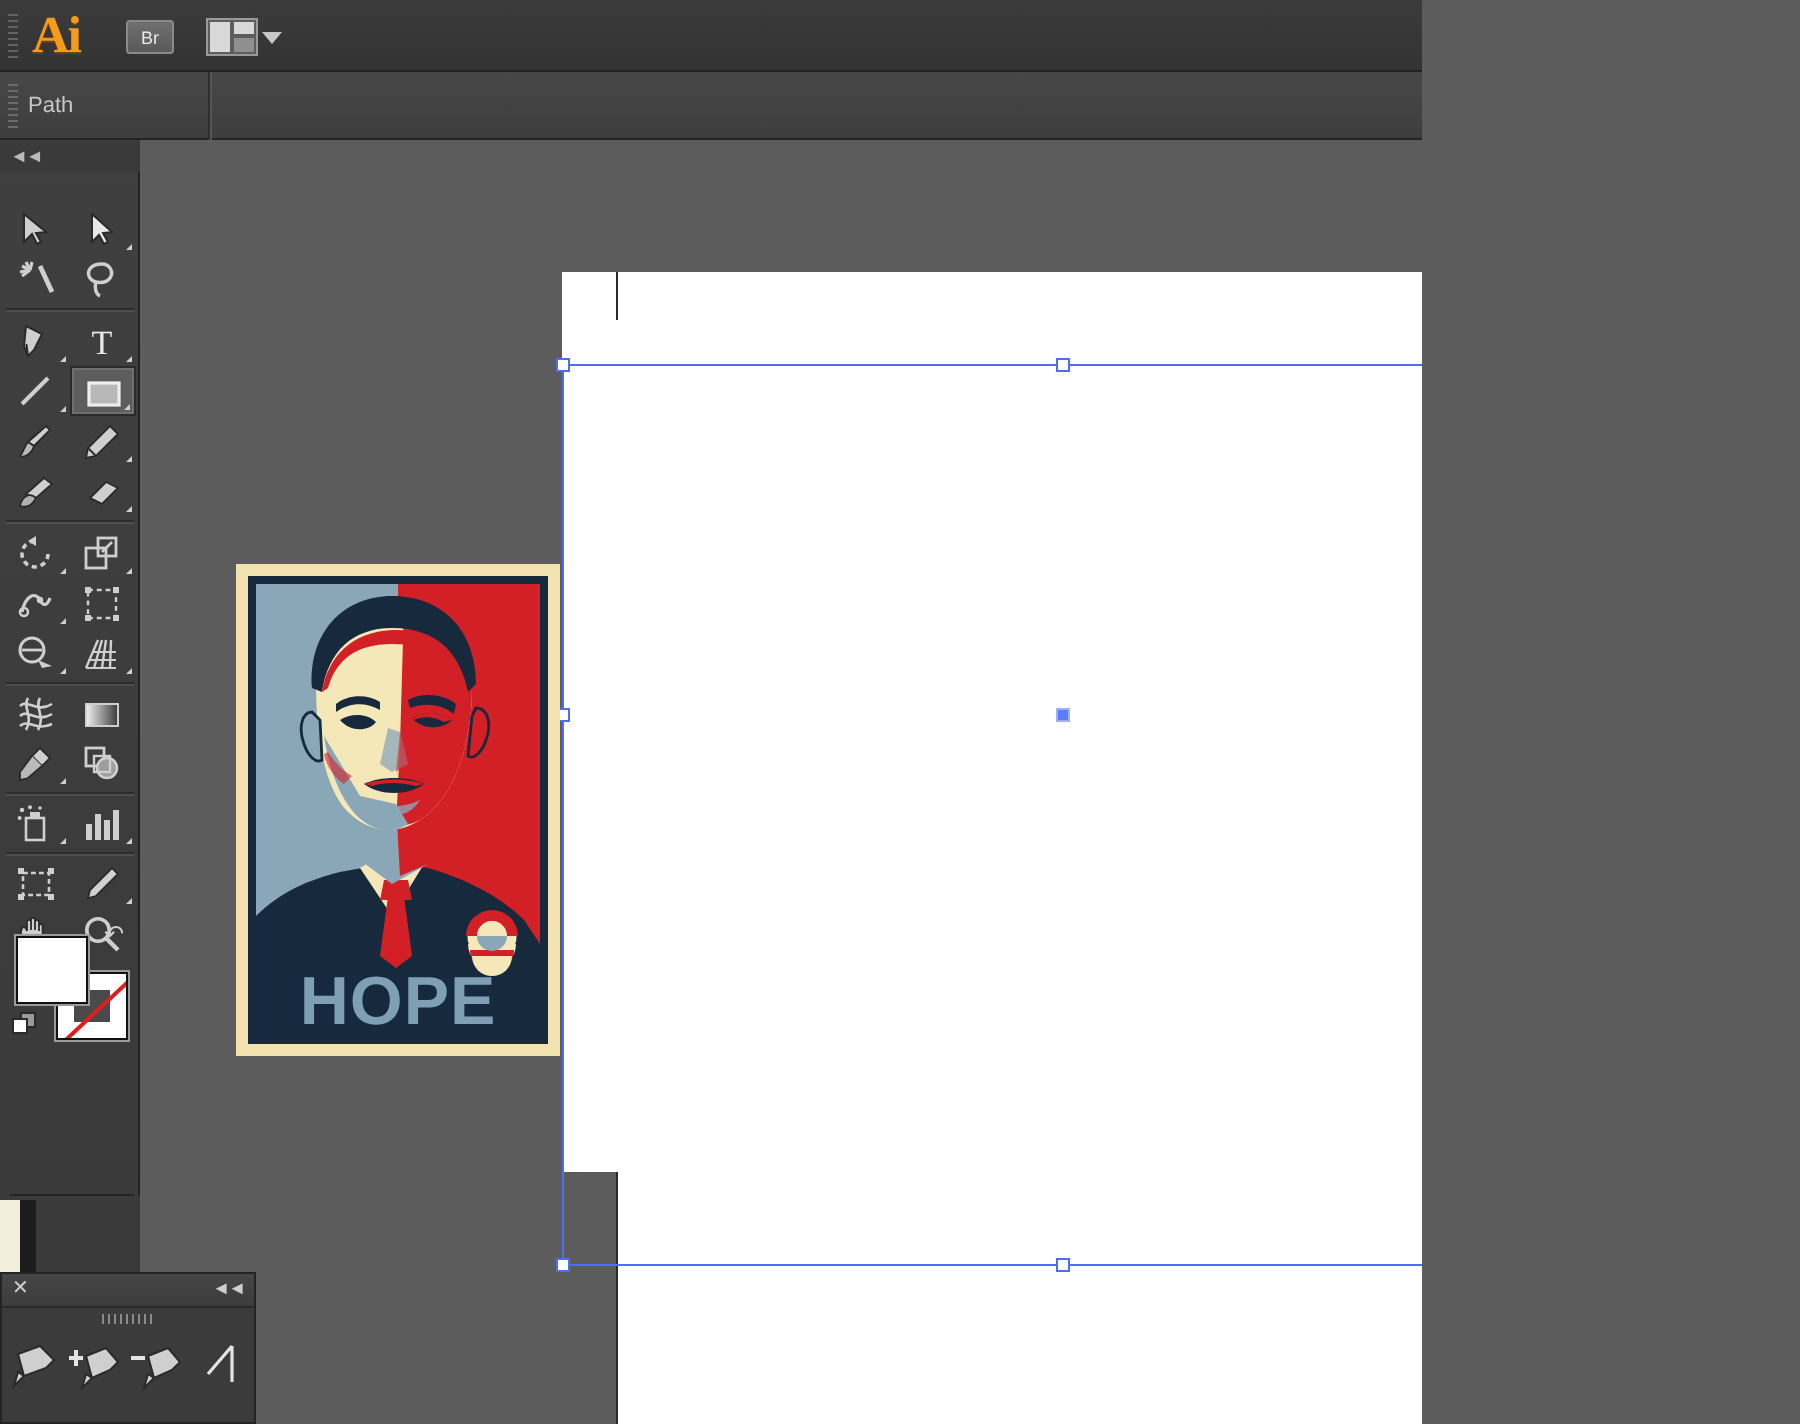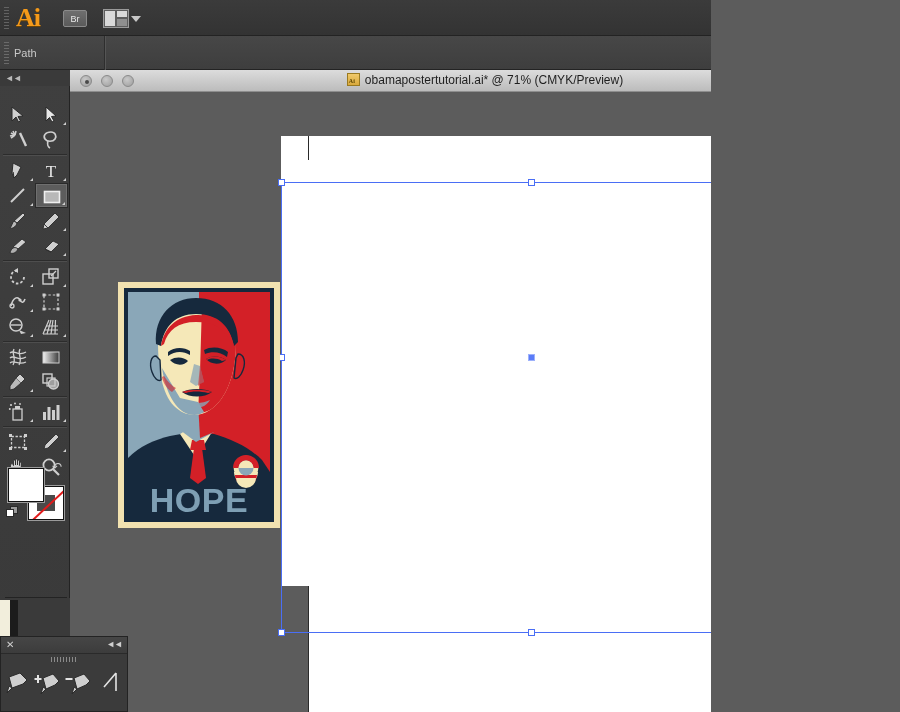--- a/index.html
+++ b/index.html
@@ -598,30 +598,20 @@
         <rect x="9" y="7" width="14" height="10" fill="#9a9a9a" stroke="#cfcfcf" stroke-width="1.2"></rect>
       </svg>
     </div>
   </div>
 
   <div class="leftstrip"></div>
   <div class="lsw1"></div>
   <div class="lsw2"></div>
 
   <div class="docwin">
-    <div class="titlebar">
-      <div class="tb-btn" style="left:10px;">
-          <div class="dot"></div>
-        </div>
-      <div class="tb-btn" style="left:31px;"></div>
-      <div class="tb-btn" style="left:52px;"></div>
-      <div class="doctitle">
-        <span class="docicon"><b>Ai</b></span><span>obamapostertutorial.ai* @ 71% (CMYK/Preview)</span>
-      </div>
-    </div>
 
     <div class="canvas">
 
       <div class="artboard" style="left:239px;top:68px;width:437px;height:555px;"></div>
       <div class="artboard-edge" style="left:238px;top:68px;width:1px;height:555px;"></div>
 
       <div class="artboard" style="left:211px;top:44px;width:500px;height:450px;"></div>
       <div class="artboard-edge" style="left:238px;top:44px;width:1px;height:24px;"></div>
 
       <div class="selline" style="left:211px;top:90px;width:500px;height:1px;"></div>

